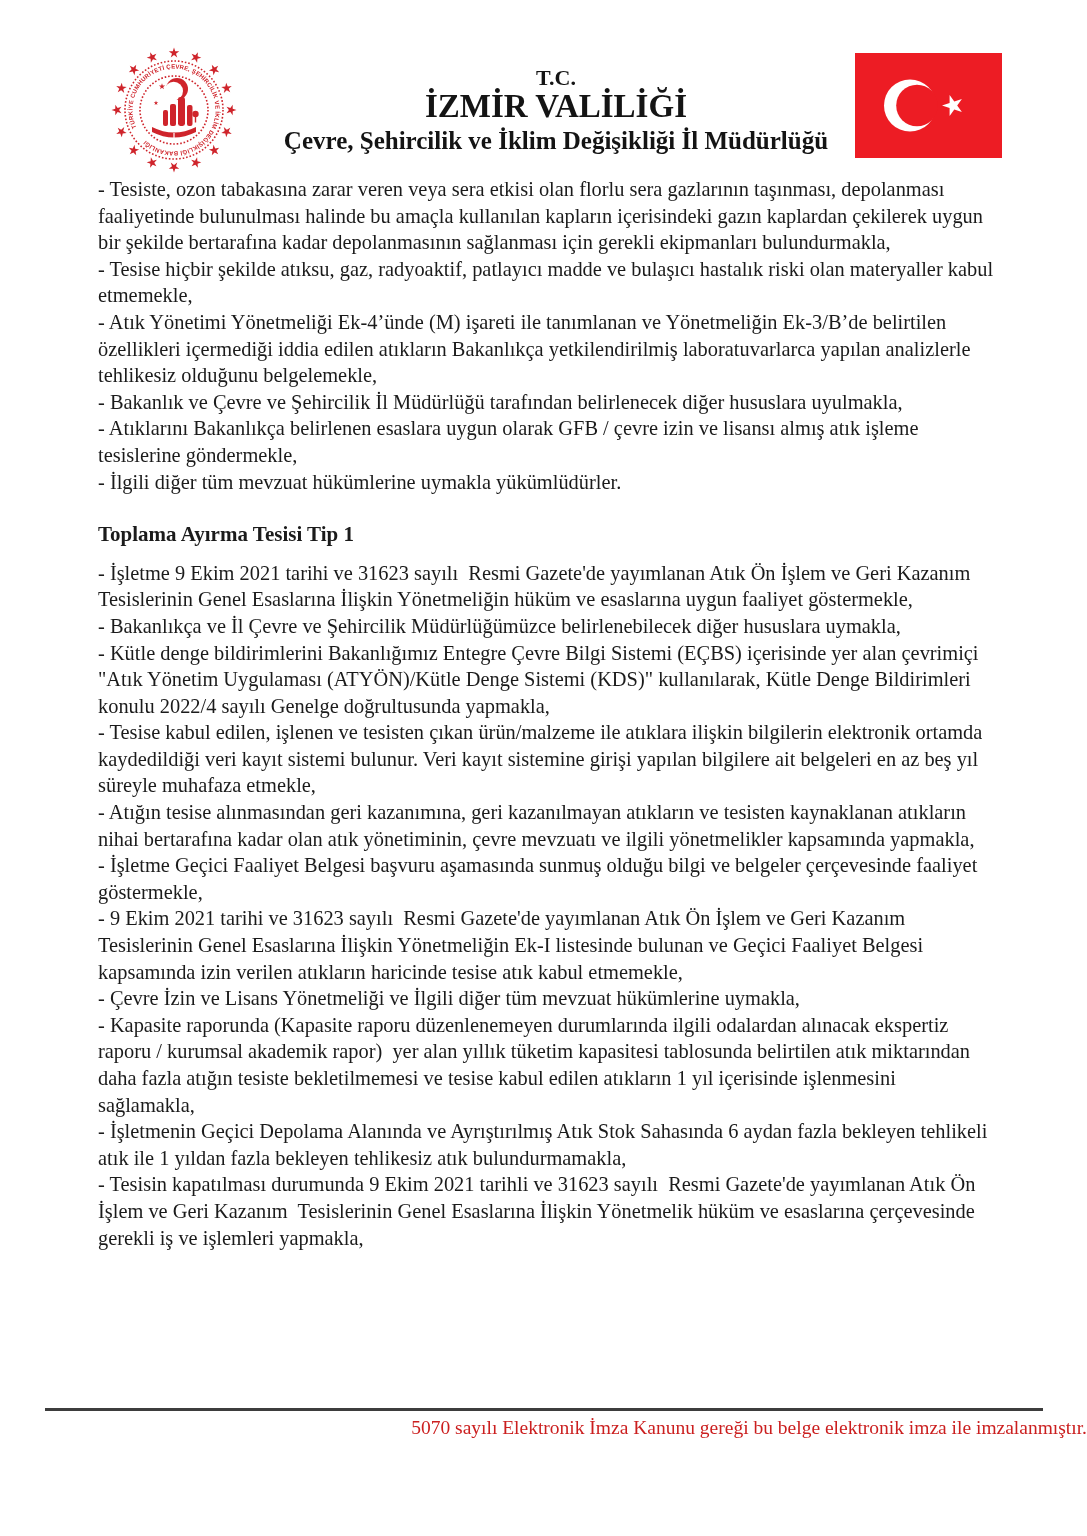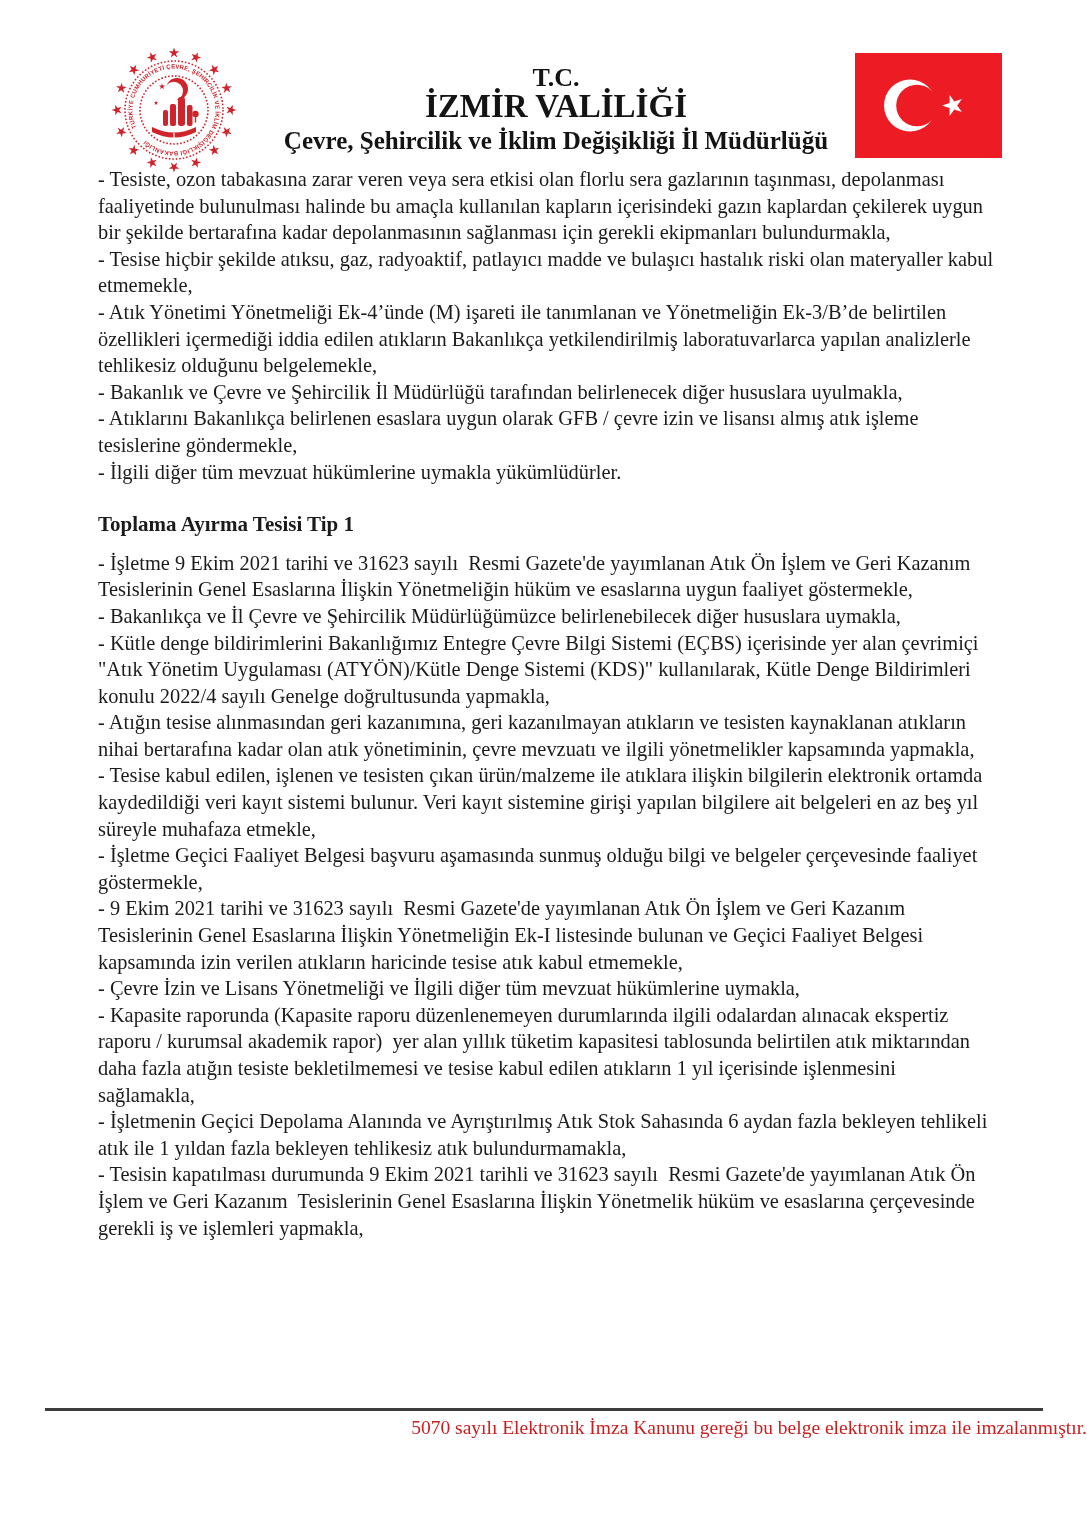--- a/index.html
+++ b/index.html
@@ -10,27 +10,27 @@
     font-family:"Liberation Serif", serif;
     color:#1b1b1b;
     overflow:hidden;
   }
   
   .seal { position:absolute; left:108px; top:44px; width:132px; height:132px; }
   .title-block {
     position:absolute; left:250px; top:66px; width:612px;
     text-align:center; font-weight:bold; color:#141414;
   }
-  .title-tc   { font-size:26px; line-height:24px; }
+  .title-tc   { font-size:22px; line-height:24px; }
   .title-gov  { font-size:33px; line-height:28px; margin-top:2px; }
   .title-dir  { font-size:25px; line-height:27px; margin-top:7px; }
   .flag { position:absolute; left:855px; top:53px; width:147px; height:105px; }
   
   .body-text {
-    position:absolute; left:98px; top:166px; width:897px;
+    position:absolute; left:98px; top:176px; width:897px;
     font-size:20.4px; line-height:26.6px;
   }
   .body-text p.para { margin:0; white-space:pre-wrap; }
   .section-heading {
     font-size:21px; line-height:26.6px; font-weight:bold;
     margin:26px 0 12px 0; white-space:pre-wrap;
   }
   
   .footer-rule {
     position:absolute; left:45px; top:1408px; width:998px; height:3px;
@@ -112,22 +112,22 @@
         <p class="para">- Atık Yönetimi Yönetmeliği Ek-4’ünde (M) işareti ile tanımlanan ve Yönetmeliğin Ek-3/B’de belirtilen özellikleri içermediği iddia edilen atıkların Bakanlıkça yetkilendirilmiş laboratuvarlarca yapılan analizlerle tehlikesiz olduğunu belgelemekle,</p>
         <p class="para">- Bakanlık ve Çevre ve Şehircilik İl Müdürlüğü tarafından belirlenecek diğer hususlara uyulmakla,</p>
         <p class="para">- Atıklarını Bakanlıkça belirlenen esaslara uygun olarak GFB / çevre izin ve lisansı almış atık işleme tesislerine göndermekle,</p>
         <p class="para">- İlgili diğer tüm mevzuat hükümlerine uymakla yükümlüdürler.</p>
       </div>
     <h2 class="section-heading">Toplama Ayırma Tesisi Tip 1</h2>
     <div>
         <p class="para">- İşletme 9 Ekim 2021 tarihi ve 31623 sayılı  Resmi Gazete'de yayımlanan Atık Ön İşlem ve Geri Kazanım  Tesislerinin Genel Esaslarına İlişkin Yönetmeliğin hüküm ve esaslarına uygun faaliyet göstermekle,</p>
         <p class="para">- Bakanlıkça ve İl Çevre ve Şehircilik Müdürlüğümüzce belirlenebilecek diğer hususlara uymakla,</p>
         <p class="para">- Kütle denge bildirimlerini Bakanlığımız Entegre Çevre Bilgi Sistemi (EÇBS) içerisinde yer alan çevrimiçi "Atık Yönetim Uygulaması (ATYÖN)/Kütle Denge Sistemi (KDS)" kullanılarak, Kütle Denge Bildirimleri konulu 2022/4 sayılı Genelge doğrultusunda yapmakla,</p>
+        <p class="para">- Tesise kabul edilen, işlenen ve tesisten çıkan ürün/malzeme ile atıklara ilişkin bilgilerin elektronik ortamda kaydedildiği veri kayıt sistemi bulunur. Veri kayıt sistemine girişi yapılan bilgilere ait belgeleri en az beş yıl süreyle muhafaza etmekle,</p>
         <p class="para">- Atığın tesise alınmasından geri kazanımına, geri kazanılmayan atıkların ve tesisten kaynaklanan atıkların nihai bertarafına kadar olan atık yönetiminin, çevre mevzuatı ve ilgili yönetmelikler kapsamında yapmakla,</p>
-        <p class="para">- Tesise kabul edilen, işlenen ve tesisten çıkan ürün/malzeme ile atıklara ilişkin bilgilerin elektronik ortamda kaydedildiği veri kayıt sistemi bulunur. Veri kayıt sistemine girişi yapılan bilgilere ait belgeleri en az beş yıl süreyle muhafaza etmekle,</p>
         <p class="para">- İşletme Geçici Faaliyet Belgesi başvuru aşamasında sunmuş olduğu bilgi ve belgeler çerçevesinde faaliyet göstermekle,</p>
         <p class="para">- 9 Ekim 2021 tarihi ve 31623 sayılı  Resmi Gazete'de yayımlanan Atık Ön İşlem ve Geri Kazanım Tesislerinin Genel Esaslarına İlişkin Yönetmeliğin Ek-I listesinde bulunan ve Geçici Faaliyet Belgesi kapsamında izin verilen atıkların haricinde tesise atık kabul etmemekle,</p>
         <p class="para">- Çevre İzin ve Lisans Yönetmeliği ve İlgili diğer tüm mevzuat hükümlerine uymakla,</p>
         <p class="para">- Kapasite raporunda (Kapasite raporu düzenlenemeyen durumlarında ilgili odalardan alınacak ekspertiz raporu / kurumsal akademik rapor)  yer alan yıllık tüketim kapasitesi tablosunda belirtilen atık miktarından daha fazla atığın tesiste bekletilmemesi ve tesise kabul edilen atıkların 1 yıl içerisinde işlenmesini sağlamakla,</p>
         <p class="para">- İşletmenin Geçici Depolama Alanında ve Ayrıştırılmış Atık Stok Sahasında 6 aydan fazla bekleyen tehlikeli atık ile 1 yıldan fazla bekleyen tehlikesiz atık bulundurmamakla,</p>
         <p class="para">- Tesisin kapatılması durumunda 9 Ekim 2021 tarihli ve 31623 sayılı  Resmi Gazete'de yayımlanan Atık Ön İşlem ve Geri Kazanım  Tesislerinin Genel Esaslarına İlişkin Yönetmelik hüküm ve esaslarına çerçevesinde  gerekli iş ve işlemleri yapmakla,</p>
       </div>
   </main>
 
   <div class="footer-rule"></div>

